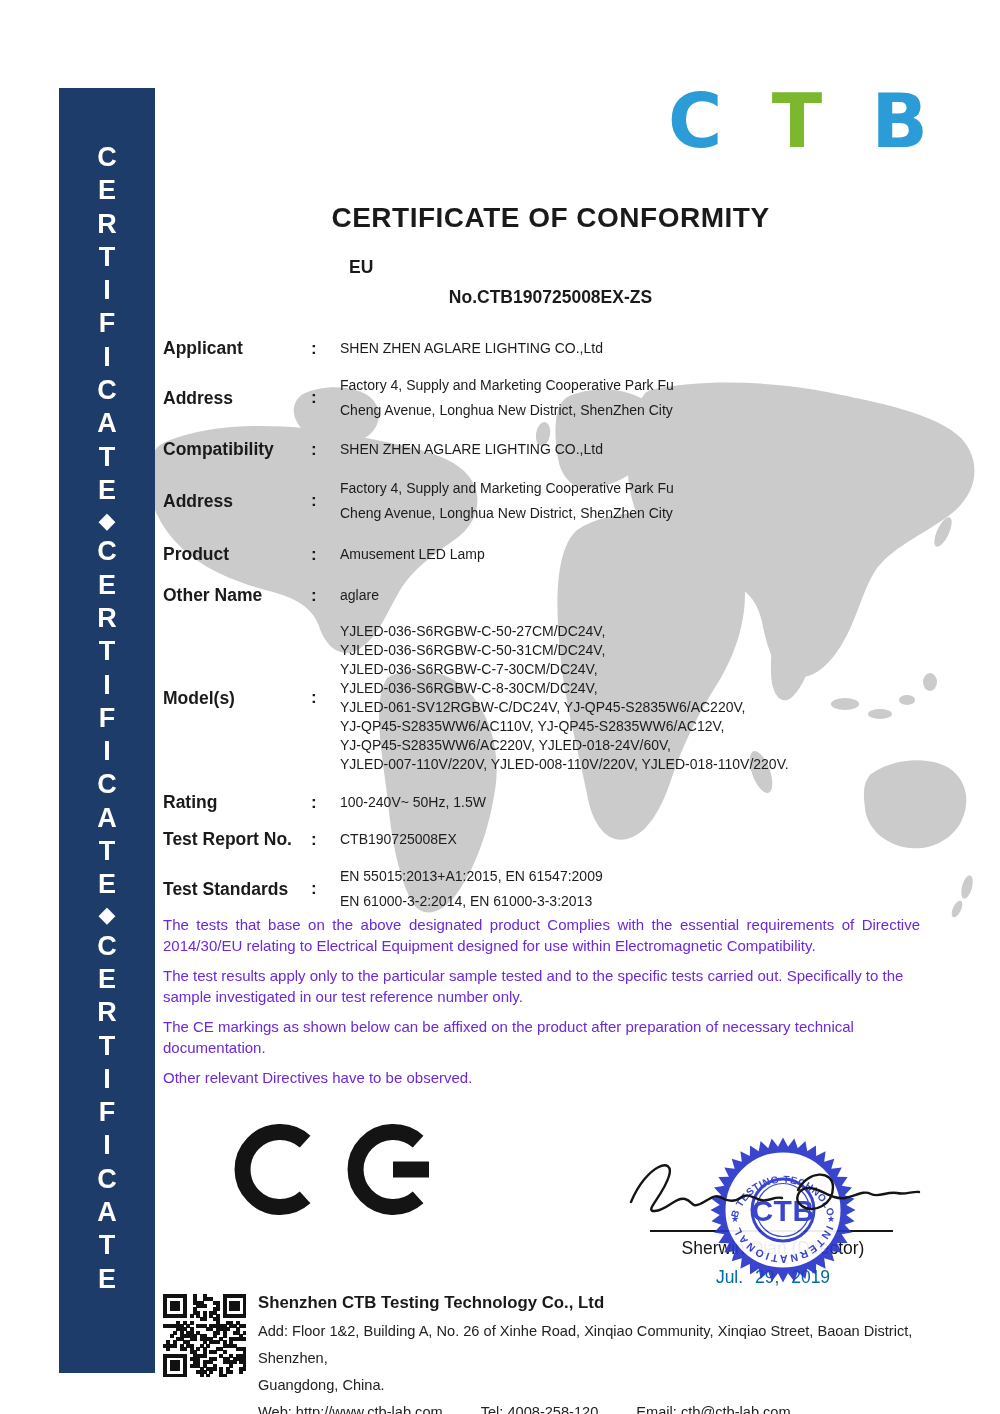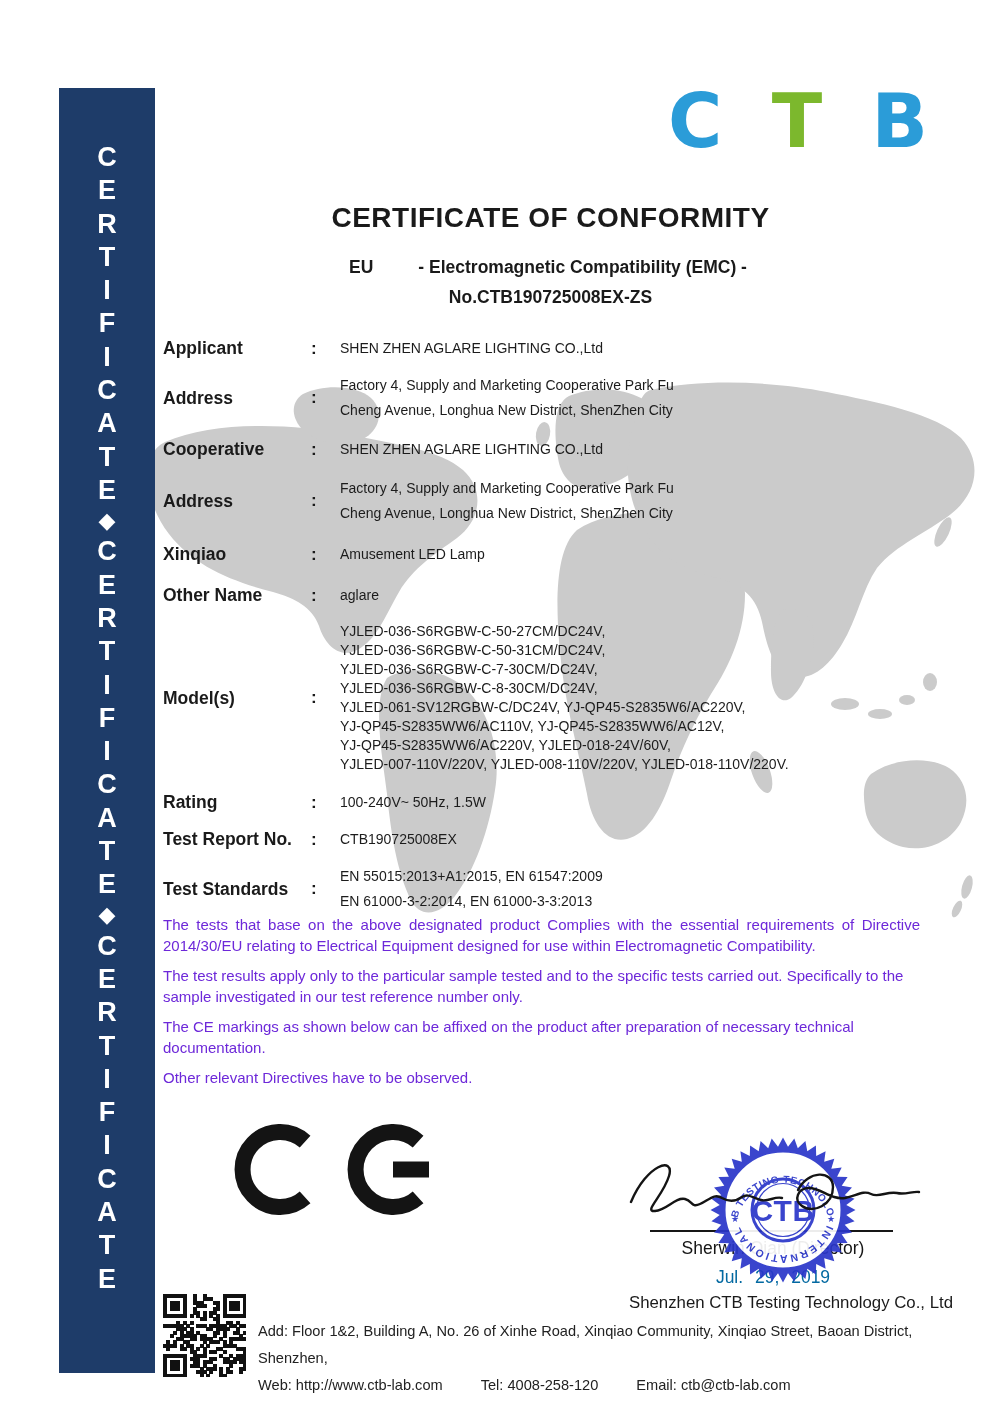--- a/index.html
+++ b/index.html
@@ -68,21 +68,21 @@
     position:absolute; left:653px; top:1238px; width:240px; z-index:3;
     text-align:center; font-size:17.5px; color:#161616;
   }
   .sig-date {
     position:absolute; left:653px; top:1267px; width:240px; z-index:3;
     text-align:center; font-size:17.5px; word-spacing:7px; color:#0369a1;
   }
   
   .qr { position:absolute; left:163px; top:1294px; z-index:2; }
   .footer-text { position:absolute; left:258px; top:1292px; width:695px; z-index:2; }
-  .footer-company { font-size:16.8px; font-weight:normal; line-height:22px; margin-bottom:4px;text-align:right; }
+  .footer-company { font-size:16.8px; font-weight:bold; line-height:22px; margin-bottom:4px; }
   .footer-addr { font-size:14.6px; line-height:27px; color:#222; }
   .footer-contact { display:flex; font-size:14.6px; line-height:27px; color:#222; }
   .footer-contact span { margin-right:38px; }
 </style>
 </head>
 <body>
 
 <div class="page">
 
   <div class="sidebar">
@@ -148,57 +148,56 @@
 
   <div class="logo">
     <span style="color: rgb(43, 156, 216);">C</span>
     <span style="color: rgb(124, 184, 45);">T</span>
     <span style="color: rgb(43, 156, 216);">B</span>
   </div>
 
   <div class="title">CERTIFICATE OF CONFORMITY</div>
   <div class="sub-row">
     <span class="region">EU</span>
-    <span class="subtitle">- Electromagnetic Compatibility (EMC) -</span>
   </div>
   <div class="cert-no">No.CTB190725008EX-ZS</div>
 
   <div class="fields">
       <div class="field-row mb12">
         <span class="field-label">Applicant</span>
         <span class="field-colon">:</span>
         <div class="field-value">
           <div>SHEN ZHEN AGLARE LIGHTING CO.,Ltd</div>
         </div>
       </div>
       <div class="field-row mb14">
         <span class="field-label">Address</span>
         <span class="field-colon">:</span>
         <div class="field-value">
           <div>Factory 4, Supply and Marketing Cooperative Park Fu</div>
           <div>Cheng Avenue, Longhua New District, ShenZhen City</div>
         </div>
       </div>
       <div class="field-row mb14">
-        <span class="field-label">Cooperative</span>
+        <span class="field-label">Compatibility</span>
         <span class="field-colon">:</span>
         <div class="field-value">
           <div>SHEN ZHEN AGLARE LIGHTING CO.,Ltd</div>
         </div>
       </div>
       <div class="field-row mb16">
         <span class="field-label">Address</span>
         <span class="field-colon">:</span>
         <div class="field-value">
           <div>Factory 4, Supply and Marketing Cooperative Park Fu</div>
           <div>Cheng Avenue, Longhua New District, ShenZhen City</div>
         </div>
       </div>
       <div class="field-row mb16">
-        <span class="field-label">Xinqiao</span>
+        <span class="field-label">Product</span>
         <span class="field-colon">:</span>
         <div class="field-value">
           <div>Amusement LED Lamp</div>
         </div>
       </div>
       <div class="field-row mb14">
         <span class="field-label">Other Name</span>
         <span class="field-colon">:</span>
         <div class="field-value">
           <div>aglare</div>
@@ -586,20 +585,21 @@
         <rect x="19.92" y="79.68" width="4" height="4"></rect>
         <rect x="36.52" y="79.68" width="4" height="4"></rect>
         <rect x="43.16" y="79.68" width="4" height="4"></rect>
         <rect x="56.44" y="79.68" width="4" height="4"></rect>
         <rect x="59.76" y="79.68" width="4" height="4"></rect>
       </g>
   </svg>
   <div class="footer-text">
     <div class="footer-company">Shenzhen CTB Testing Technology Co., Ltd</div>
     <div class="footer-addr">Add: Floor 1&amp;2, Building A, No. 26 of Xinhe Road, Xinqiao Community, Xinqiao Street, Baoan District, Shenzhen,</div>
+    <div class="footer-addr">Guangdong, China.</div>
     <div class="footer-contact">
         <span>Web: http://www.ctb-lab.com</span>
         <span>Tel: 4008-258-120</span>
         <span>Email: ctb@ctb-lab.com</span>
       </div>
   </div>
 
 </div>
 
 </body></html>

